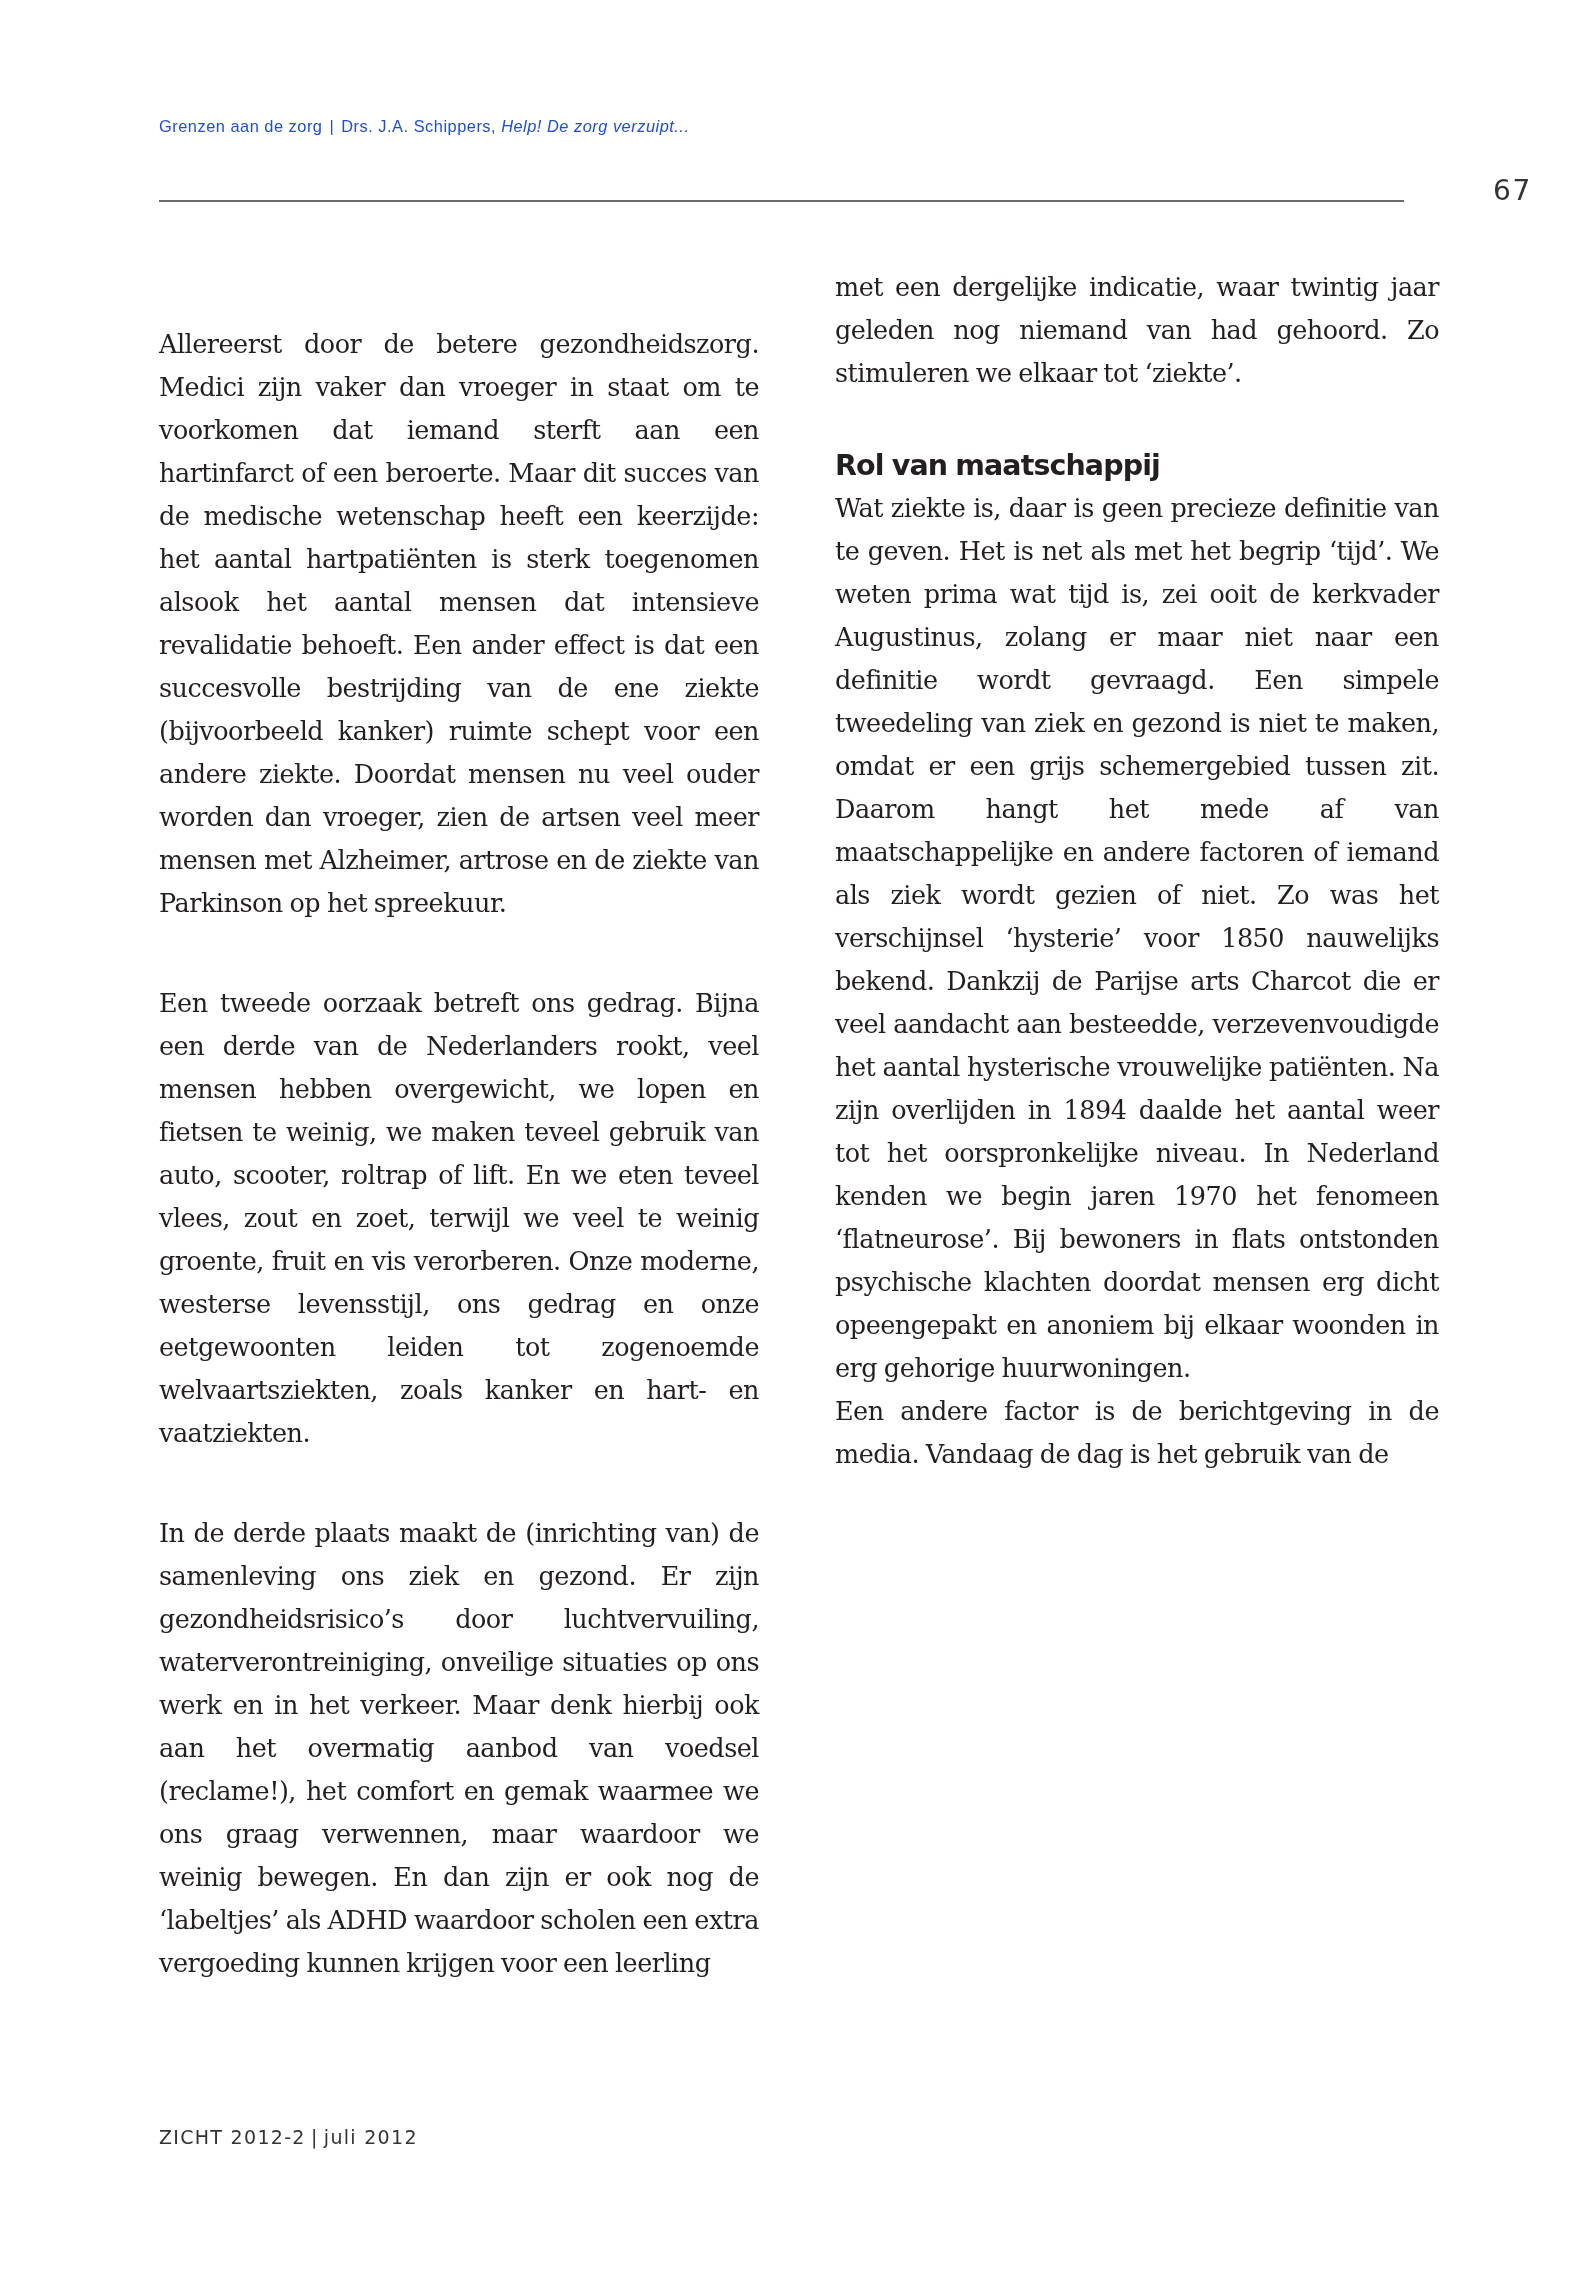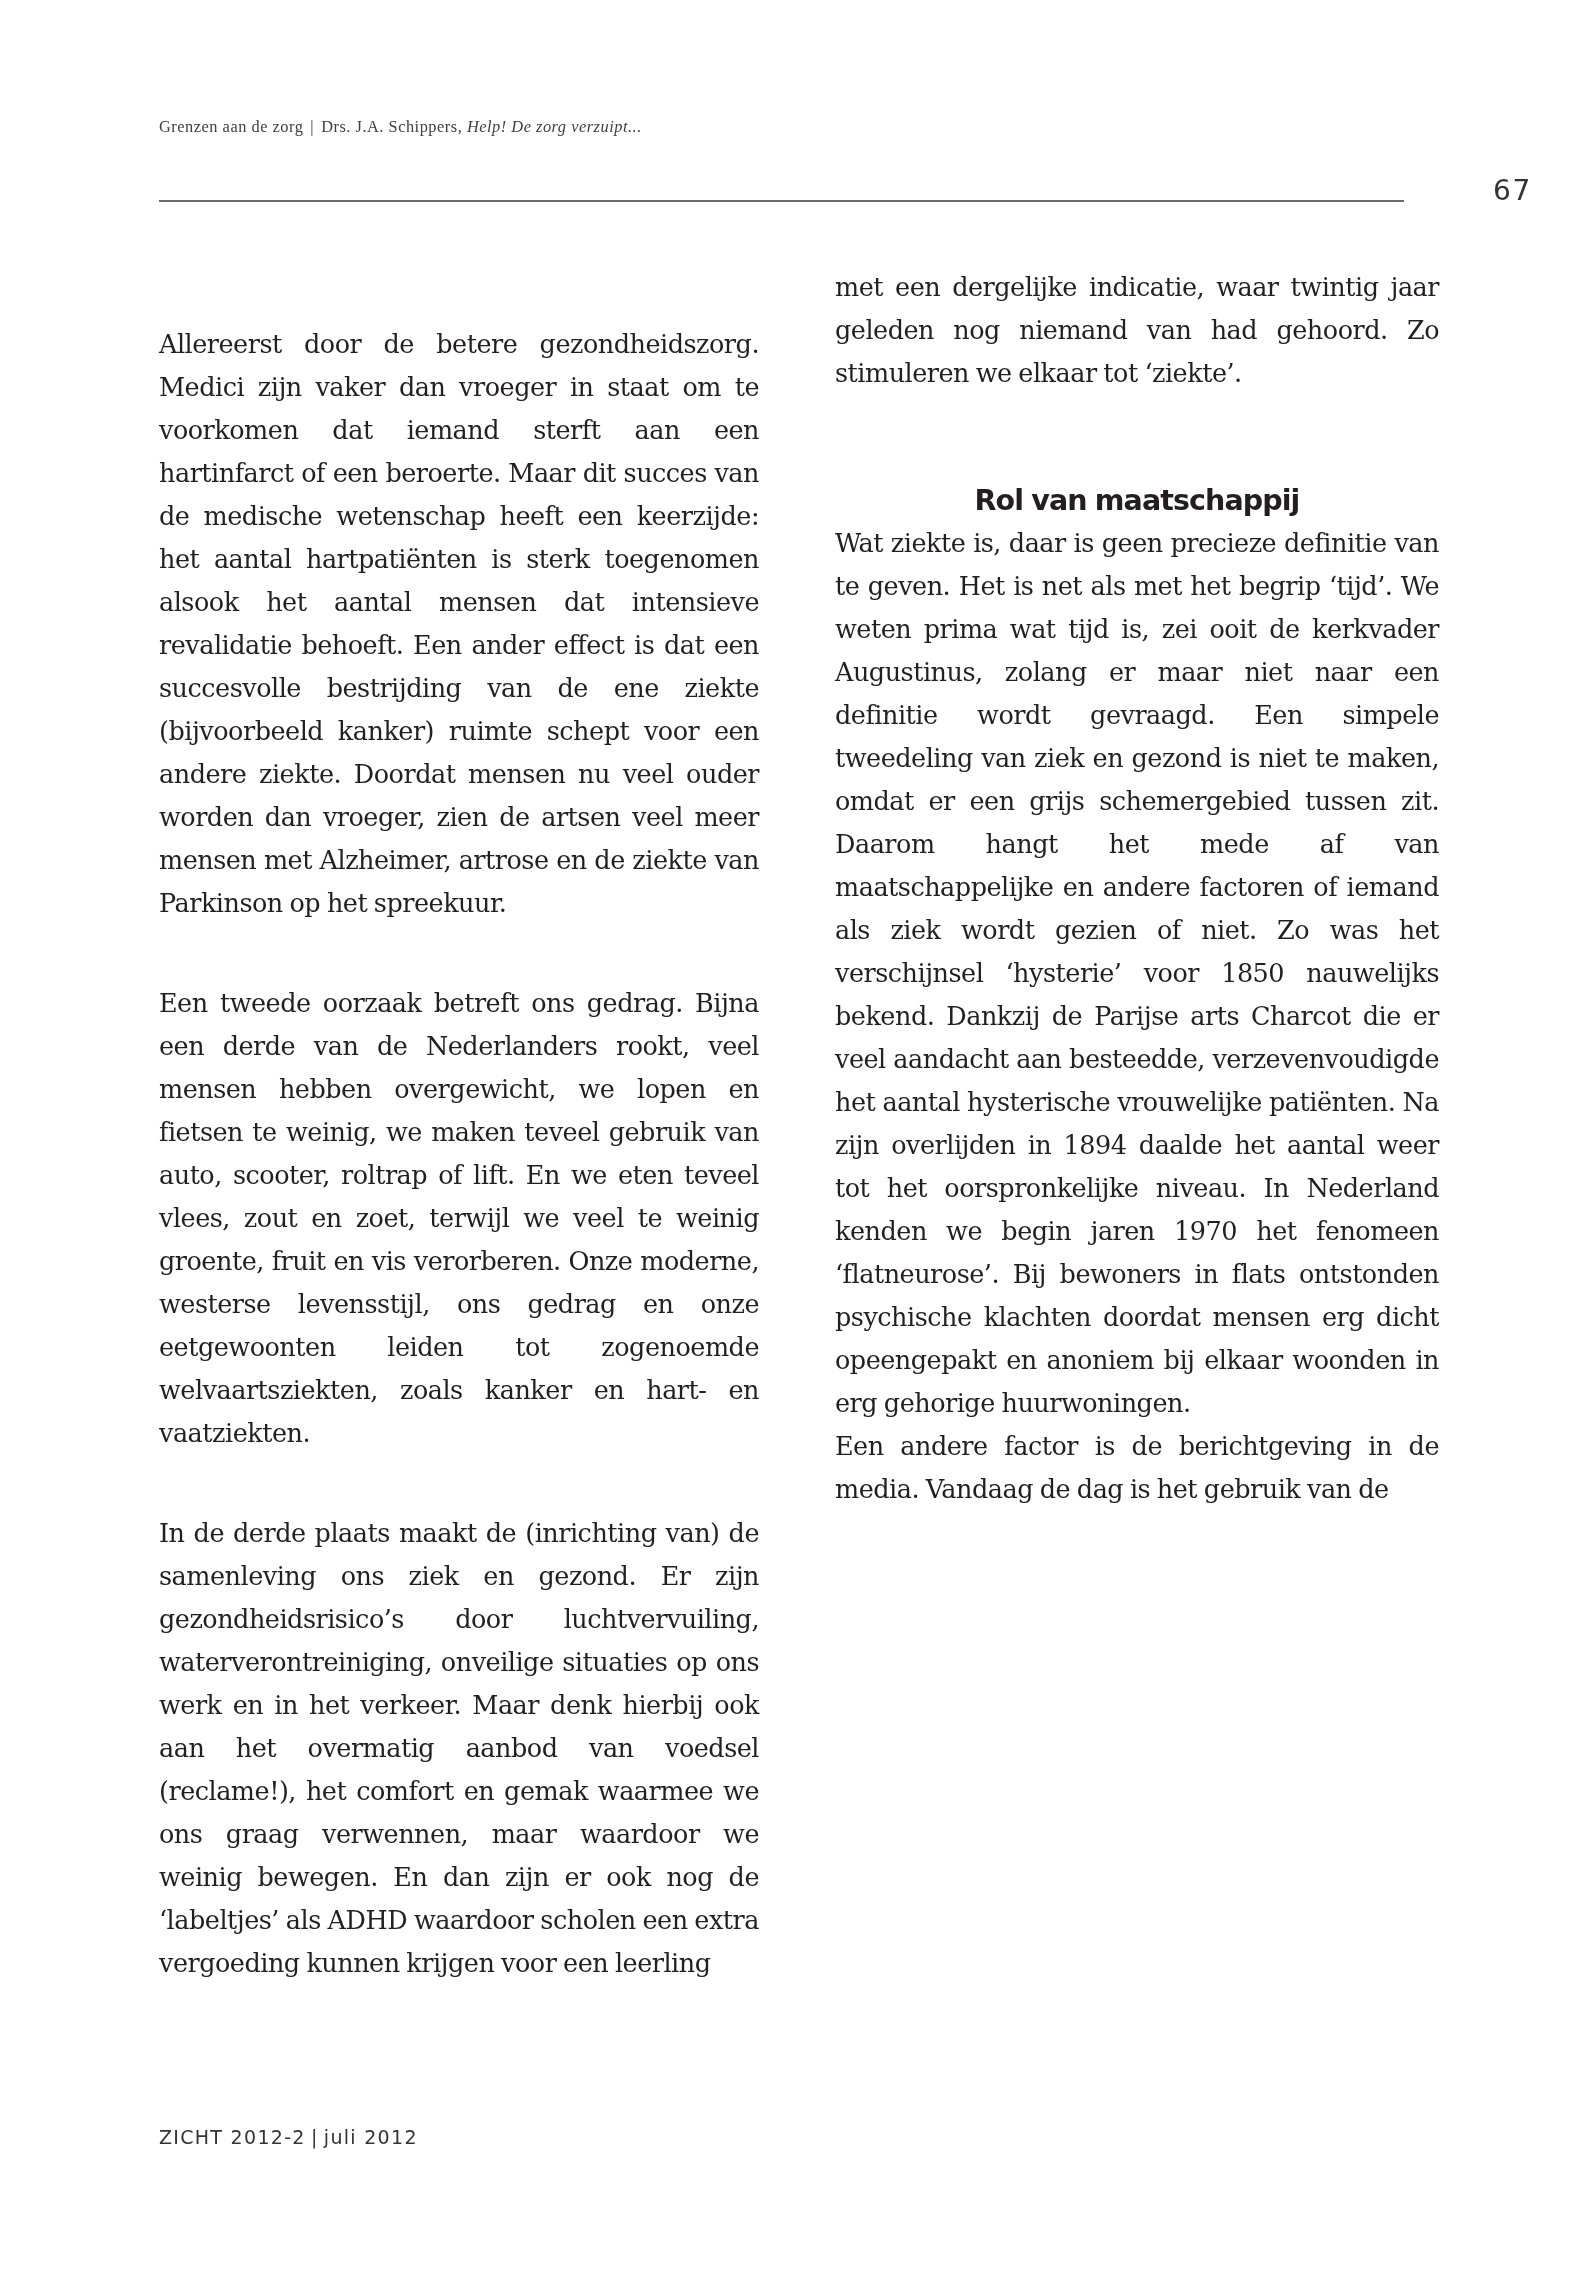--- a/index.html
+++ b/index.html
@@ -1,19 +1,19 @@
 <!DOCTYPE html>
 <html style="font-size:14px"><head>
 <meta charset="utf-8">
 <style>
   html, body { margin: 0; padding: 0; background: #ffffff; }
   body { width: 1592px; height: 2295px; position: relative; overflow: hidden; color: #231f20; }
   .running-head {
     position: absolute; left: 159px; top: 117px;
-    font-family: Liberation Serif, serif; font-size: 16.4px; letter-spacing: 0.5px; color: #404040;
+    font-family: Liberation Sans, sans-serif; font-size: 16.4px; letter-spacing: 0.5px; color: #1d4ed8;
   }
   .running-head .sep { margin: 0 7px; }
   .running-head .title-italic { font-style: italic; }
   .head-rule {
     position: absolute; left: 159px; top: 200px; width: 1245px; height: 1.7px; background: #6b6b6b;
   }
   .page-number {
     position: absolute; left: 1493px; top: 174px;
     font-family: "DejaVu Sans", sans-serif; font-size: 28px; color: #333; letter-spacing: 1.7px;
   }
@@ -27,21 +27,21 @@
   .col p { margin: 0; }
   .col p.gap { margin-top: 57px; }
   .pullquote {
     font-family: "DejaVu Serif", serif; font-style: italic;
     font-size: 41px; line-height: 66px; text-align: left; letter-spacing: -1.4px; word-spacing: -1.7px;
     margin-top: 55px; margin-bottom: 0;
   }
   .subhead {
     font-family: "DejaVu Sans", sans-serif; font-weight: bold;
     font-size: 28.5px; line-height: 42px; letter-spacing: -0.9px;
-    margin-top: 85px; text-align: center;
+    margin-top: 50px; text-align: left;
   }
   .footer {
     position: absolute; left: 159px; top: 2087px;
     font-family: "DejaVu Sans", sans-serif; font-size: 19px; letter-spacing: 1.3px; color: #333; margin-top: 39px;
   }
   .footer .sep { margin: 0 5.2px; }
 </style>
 </head>
 <body>
 

